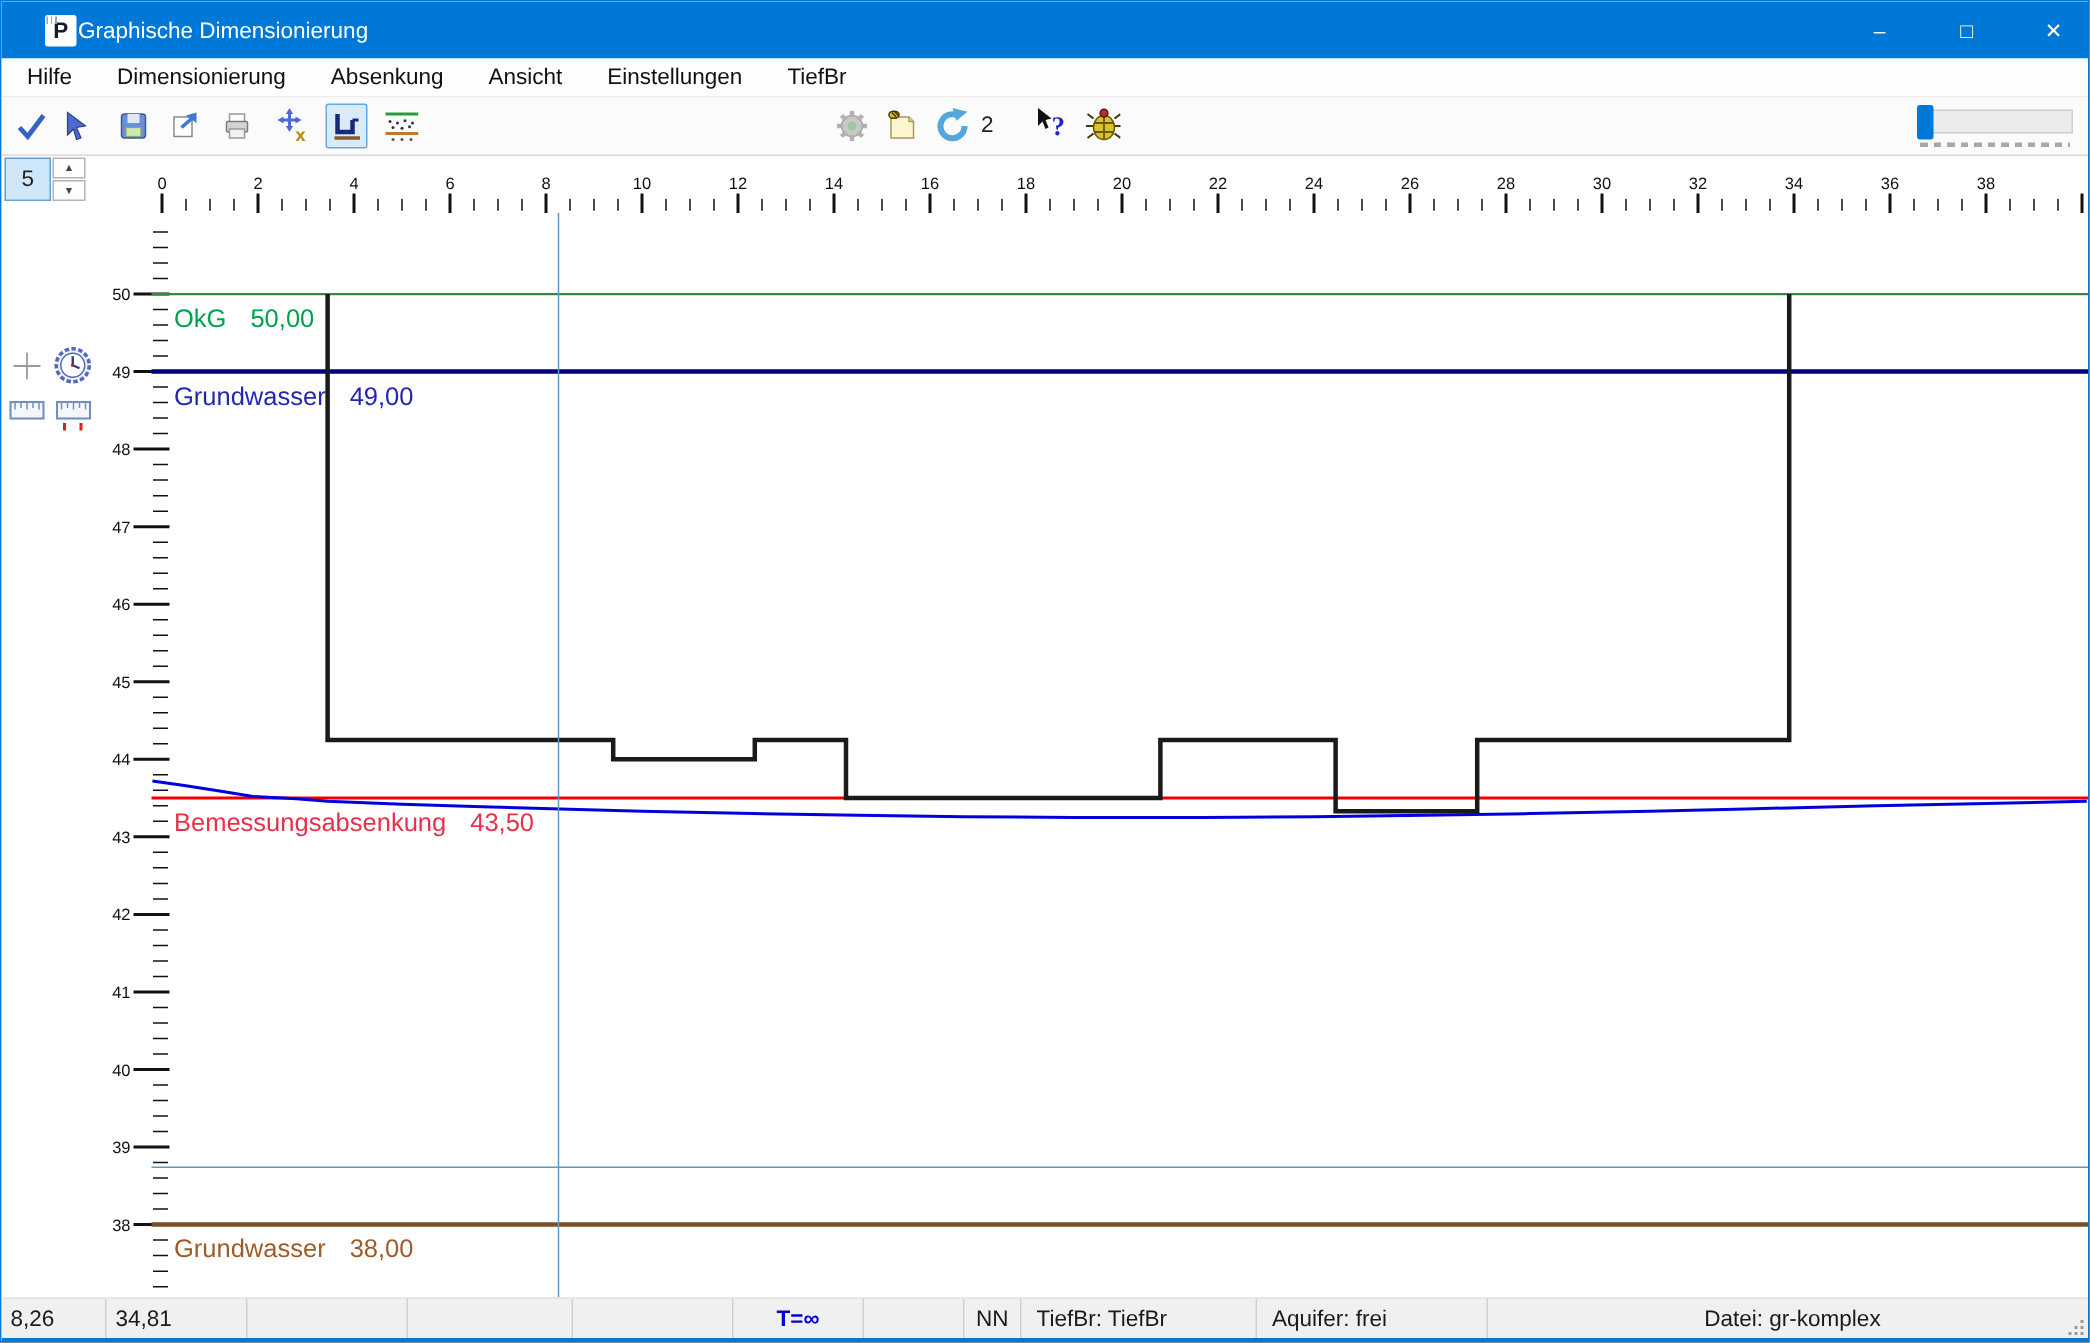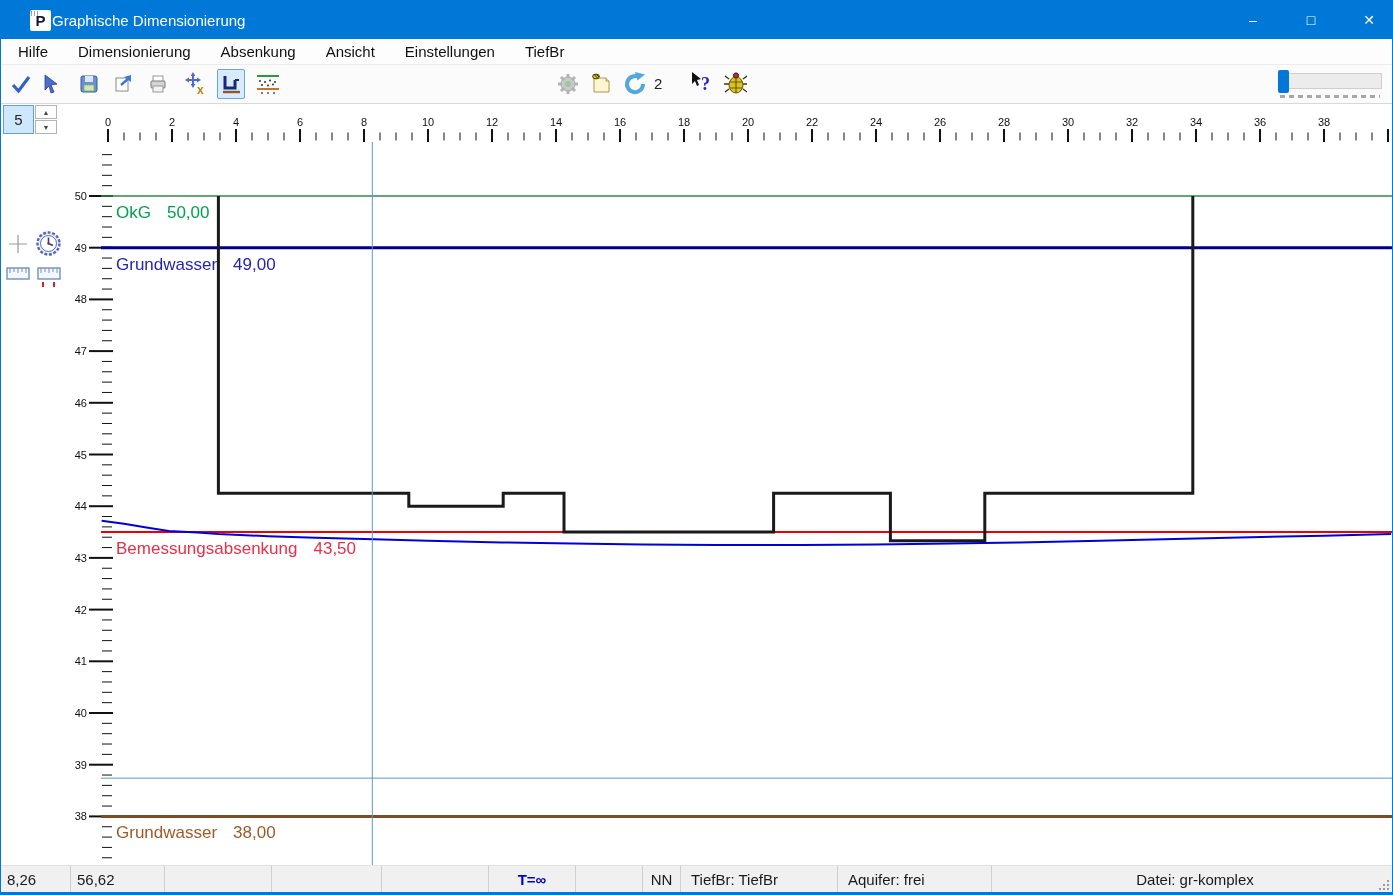--- a/index.html
+++ b/index.html
@@ -442,21 +442,21 @@
       <svg width="24" height="22">
         <rect x="1" y="2" width="22" height="11" fill="#f4f8fc" stroke="#7090c0" stroke-width="1.4"></rect>
         <path d="M4 2 V7 M8 2 V6 M12 2 V7 M16 2 V6 M20 2 V7" stroke="#7090c0" stroke-width="1"></path>
         <path d="M6 16 V21 M17 16 V21" stroke="#e02020" stroke-width="2"></path>
       </svg>
     </span>
   </div>
 
   <div class="statusbar">
     <div class="status-cell" style="width:70px">8,26</div>
-    <div class="status-cell" style="width:94px">56,62</div>
+    <div class="status-cell" style="width:94px">34,81</div>
     <div class="status-cell" style="width:107px"></div>
     <div class="status-cell" style="width:110px"></div>
     <div class="status-cell" style="width:107px"></div>
     <div class="status-cell accent" style="width:87px">T=∞</div>
     <div class="status-cell" style="width:67px"></div>
     <div class="status-cell center" style="width:38px">NN</div>
     <div class="status-cell" style="width:157px; padding-left:10px">TiefBr: TiefBr</div>
     <div class="status-cell" style="width:154px; padding-left:10px">Aquifer: frei</div>
     <div class="status-cell last">
       <span>Datei: gr-komplex</span>

